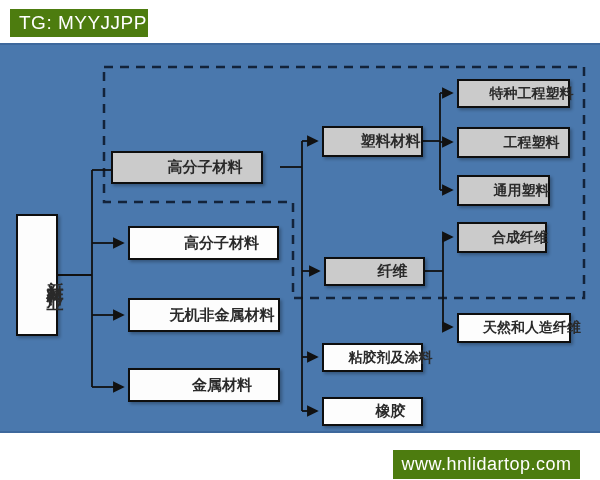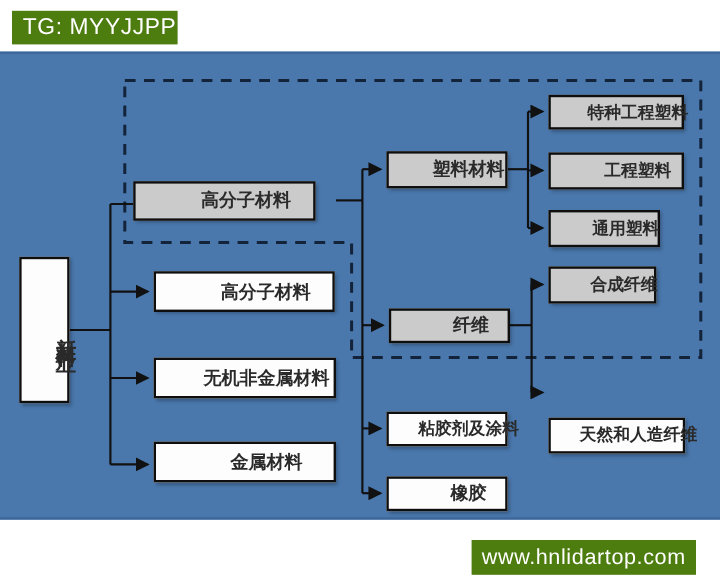--- a/index.html
+++ b/index.html
@@ -95,19 +95,19 @@
 
   <div class="node gray" style="left:324px;top:257px;width:101px;height:29px;">纤维</div>
   <div class="node gray" style="left:322px;top:126px;width:101px;height:31px;">塑料材料</div>
   <div class="node small" style="left:322px;top:343px;width:101px;height:29px;">粘胶剂及涂料</div>
   <div class="node" style="left:322px;top:397px;width:101px;height:29px;">橡胶</div>
 
   <div class="node gray small" style="left:457px;top:79px;width:113px;height:29px;">特种工程塑料</div>
   <div class="node gray small" style="left:457px;top:127px;width:113px;height:31px;">工程塑料</div>
   <div class="node gray small" style="left:457px;top:175px;width:93px;height:31px;">通用塑料</div>
   <div class="node gray small" style="left:457px;top:222px;width:90px;height:31px;">合成纤维</div>
-  <div class="node small" style="left:457px;top:313px;width:114px;height:30px;margin-top:35px;">天然和人造纤维</div>
+  <div class="node small" style="left:457px;top:313px;width:114px;height:30px;">天然和人造纤维</div>
 
   <div id="bottom-badge" class="badge">
     <span>www.hnlidartop.com</span>
   </div>
 
 </div>
 
 </body></html>

